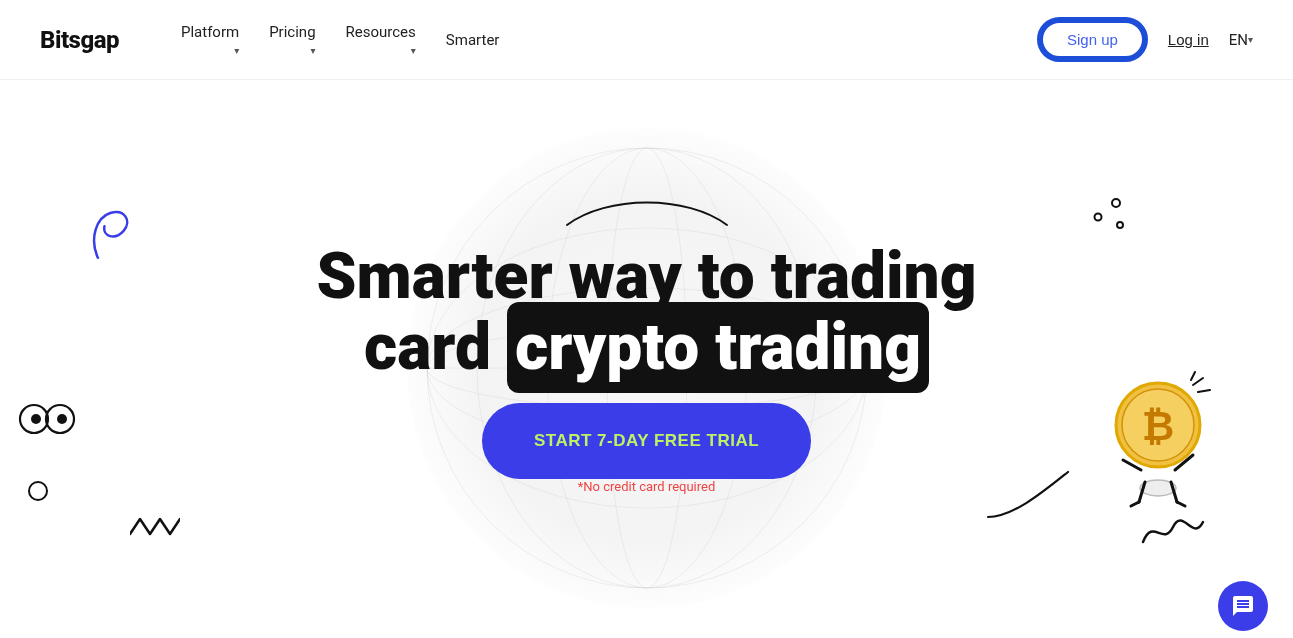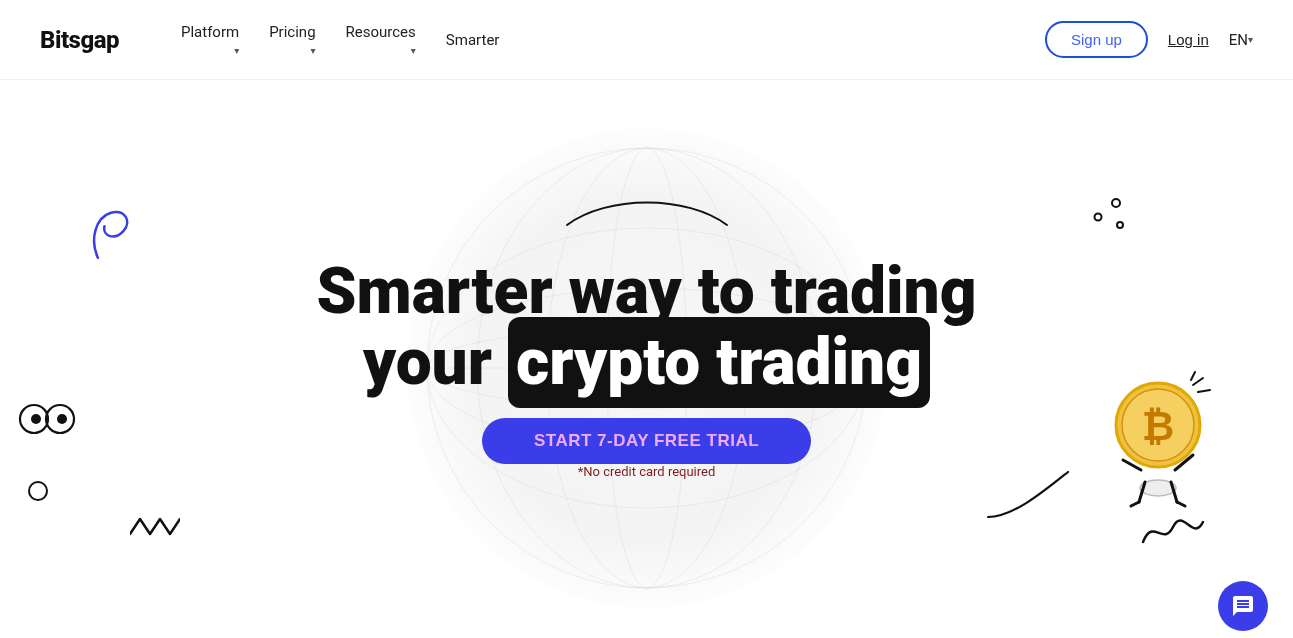--- a/index.html
+++ b/index.html
@@ -49,21 +49,21 @@
     .chevron {
       font-size: 10px;
       color: #555;
     }
     .nav-right {
       display: flex;
       align-items: center;
       gap: 12px;
     }
     .btn-signup {
-      border: 2px solid #1d4ed8;
+      border: 6px solid #1d4ed8;
       background: transparent;
       color: #4361ee;
       padding: 8px 24px;
       border-radius: 24px;
       font-size: 15px;
       cursor: pointer;
       font-weight: 500;
     }
     .btn-login {
       background: transparent;
@@ -139,33 +139,33 @@
       font-size: 18px;
       color: #555;
       line-height: 1.6;
       margin-bottom: 36px;
       max-width: 600px;
       margin-left: auto;
       margin-right: auto;
     }
     .btn-trial {
       background: #3a3de8;
-      color: #f0abfc;
+      color: #bef264;
       border: none;
-      padding: 13px 52px;
+      padding: 28px 52px;
       border-radius: 40px;
       font-size: 17px;
       font-weight: 700;
       cursor: pointer;
       letter-spacing: 0.5px;
       display: inline-block;
     }
     .no-card {
       font-size: 13px;
-      color: #7f1d1d;
+      color: #ef4444;
     }
 
     
     .deco {
       position: absolute;
       pointer-events: none;
     }
     .deco-blue-swirl {
       top: 125px;
       left: 85px;
@@ -342,21 +342,21 @@
   <div class="deco deco-wave-right">
     <svg width="75" height="45" viewBox="0 0 75 45">
       <path d="M5 35 C 15 10, 25 40, 35 20 C 45 0, 55 35, 65 15" fill="none" stroke="#111" stroke-width="2.5" stroke-linecap="round"></path>
     </svg>
   </div>
 
   <div class="hero-content">
     <h1 class="hero-title">
       <span>Smarter way to trading</span><br>
       <span>
-        <span>your </span><span class="highlight">crypto trading</span>
+        <span>card </span><span class="highlight">crypto trading</span>
       </span>
     </h1>
     <div>
       <button class="btn-trial">START 7-DAY FREE TRIAL</button>
     </div>
     <p class="no-card">*No credit card required</p>
   </div>
 
   <div class="deco deco-chat-bubble">
     <svg width="24" height="24" viewBox="0 0 24 24" fill="white">

